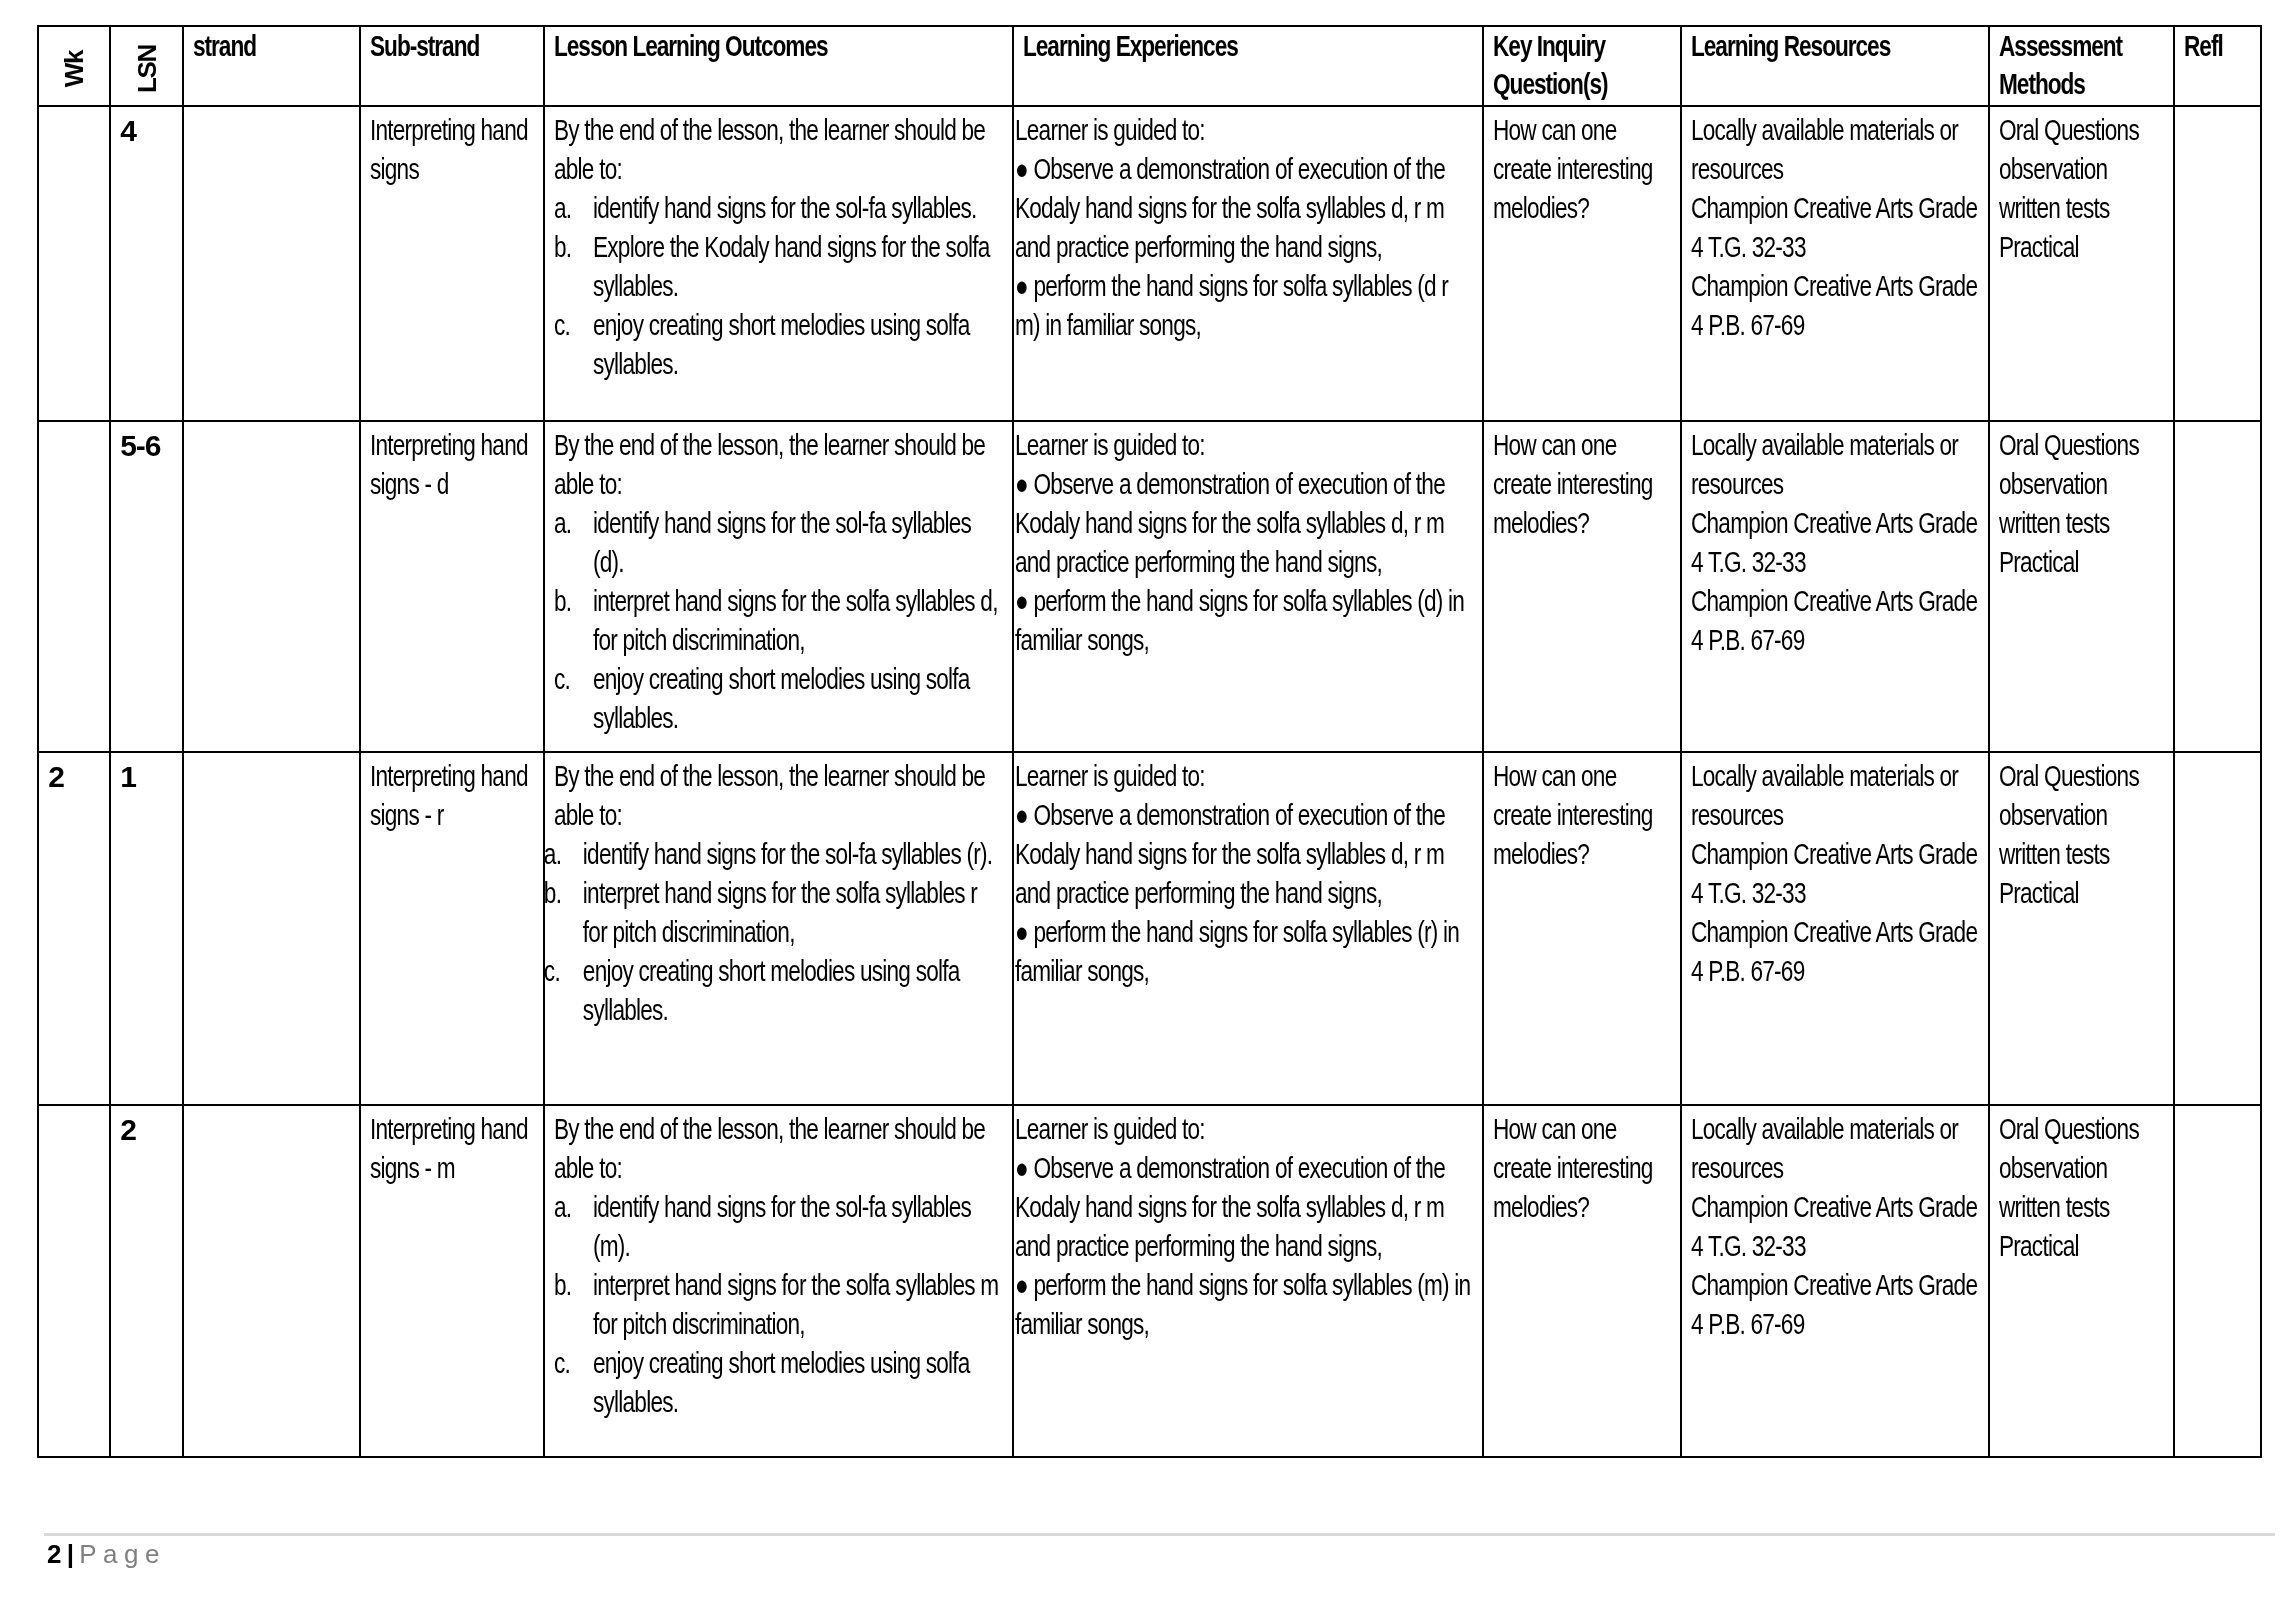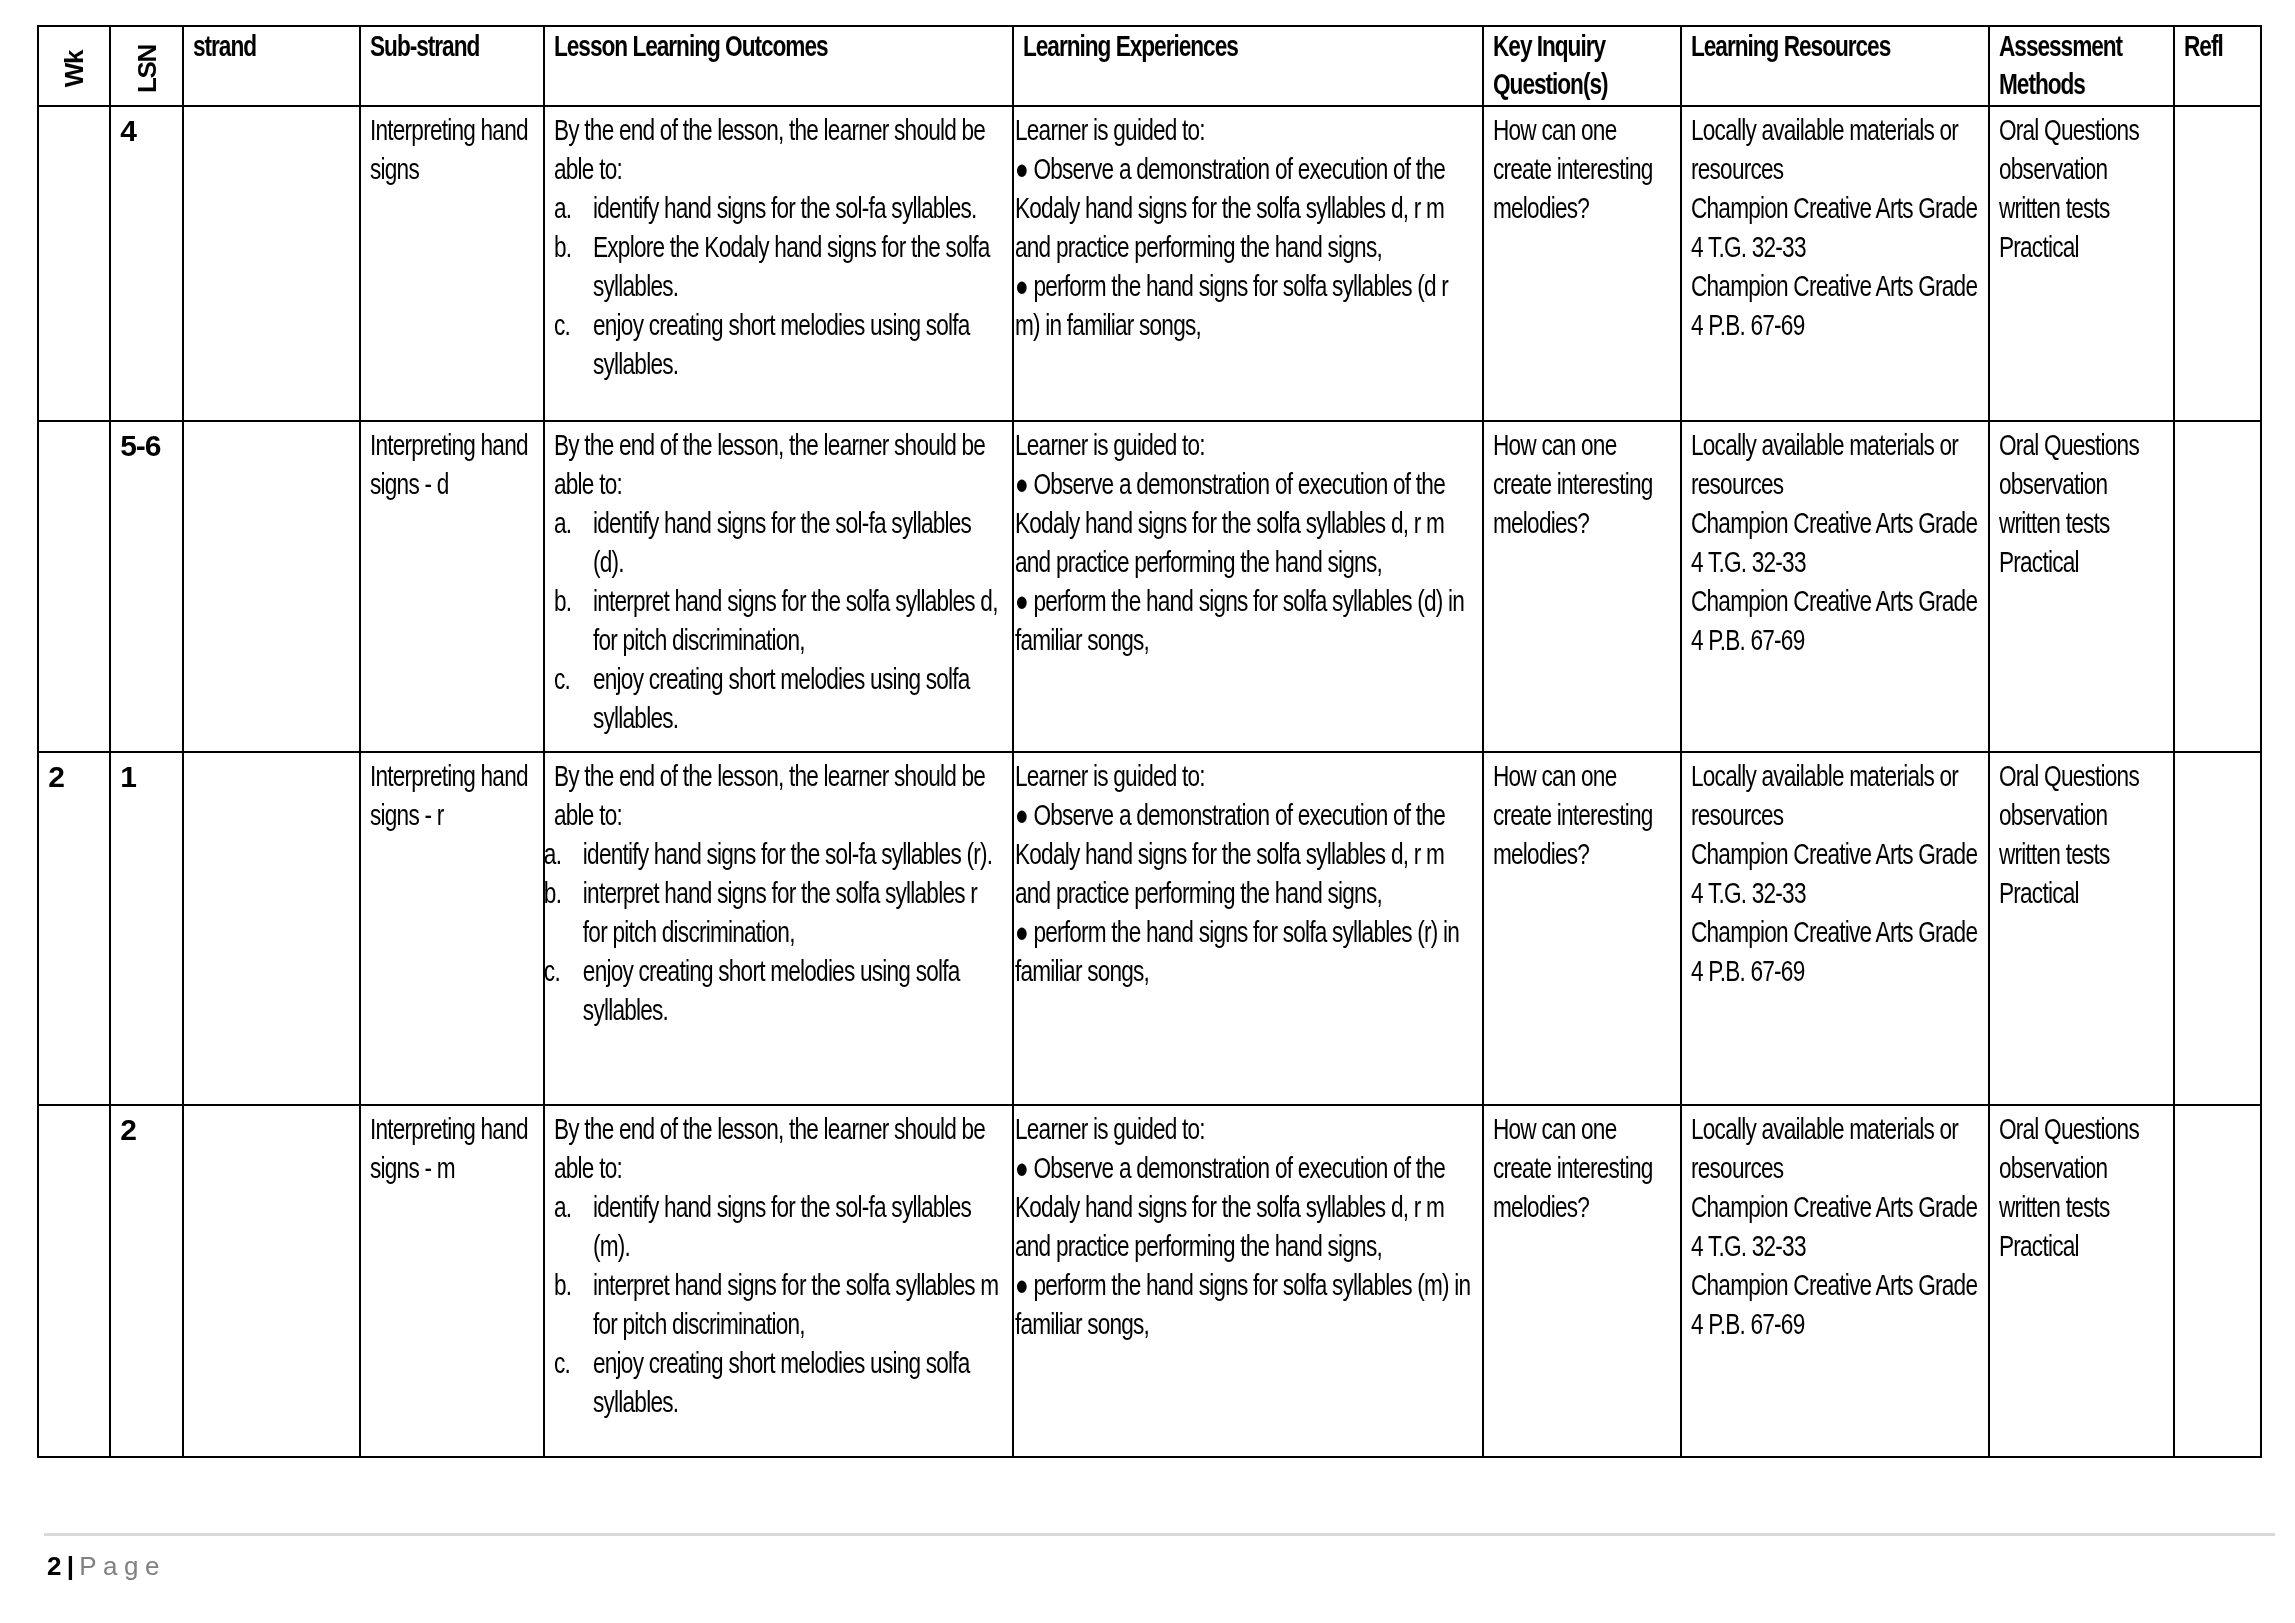--- a/index.html
+++ b/index.html
@@ -20,21 +20,21 @@
   .vert span { bottom:15.7px; }
   .bold-num { font-weight:bold; font-size:30px; }
   ol.outcomes { list-style:none; margin:0; padding:0; }
   ol.outcomes li { position:relative; padding-left:50px; }
   ol.outcomes li .mk { position:absolute; left:0; top:0; }
   .tight ol.outcomes li { padding-left:50px; }
   .tight ol.outcomes { margin-left:-13px; }
   .exp p { margin:0; }
   .exp { padding-left:1.3px !important;border-radius:15px; }
   .footer-rule { position:absolute; left:44px; top:1533px; width:2231px; height:2.6px; background:#d9d9d9; }
-  .footer { position:absolute; left:47px; top:1539px; font-family:"Liberation Sans", sans-serif; font-size:26px;margin-top:12px; }
+  .footer { position:absolute; left:47px; top:1539px; font-family:"Liberation Sans", sans-serif; font-size:26px; }
   .footer .num { font-weight:bold; color:#000; }
   .footer .bar { font-weight:bold; color:#000; margin:0 5.2px; }
   .footer .pg { color:#808080; letter-spacing:6.5px; }
 </style>
 </head>
 <body>
 
 <div class="page">
   <table class="scheme">
     <colgroup>

